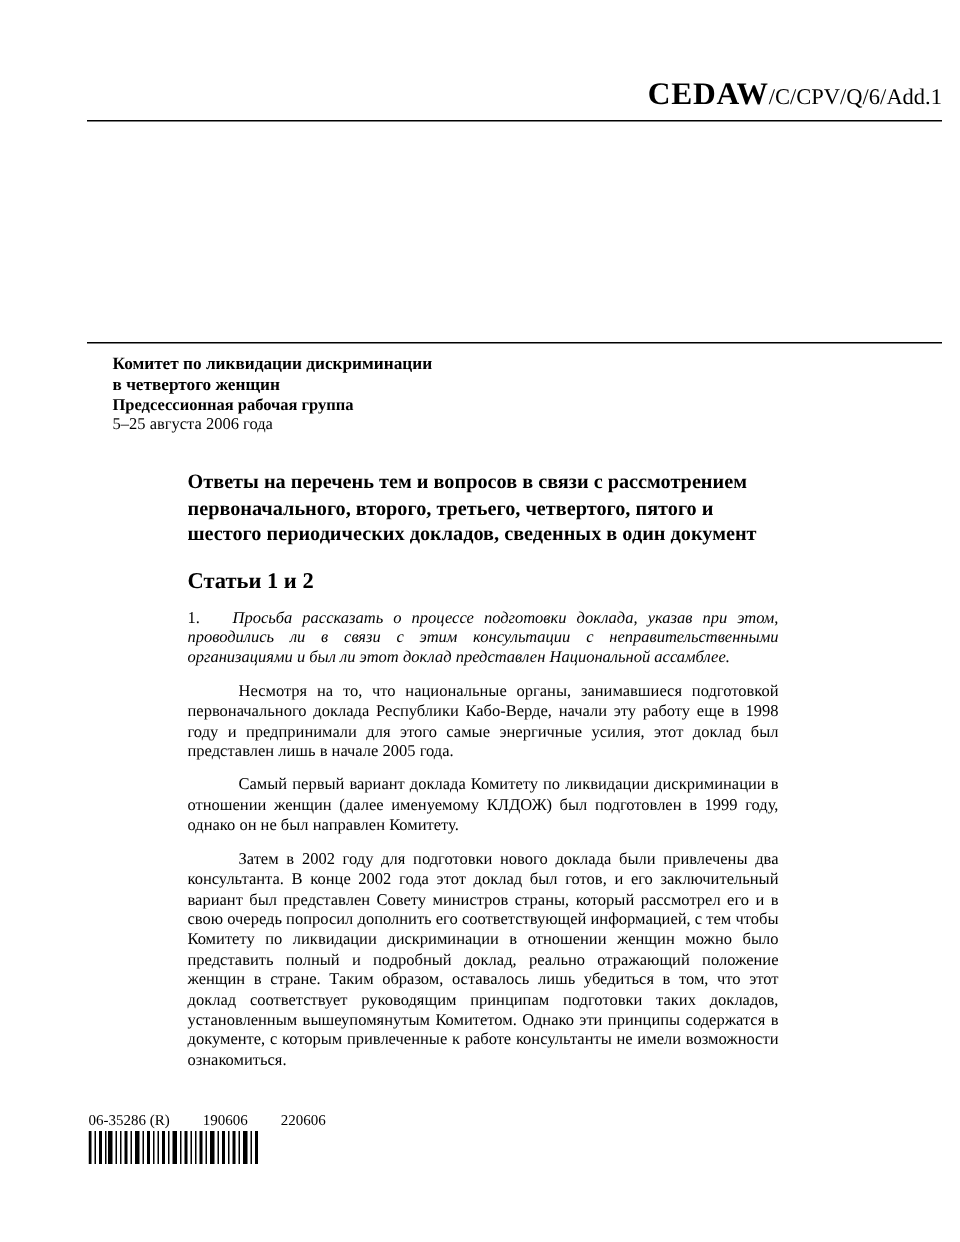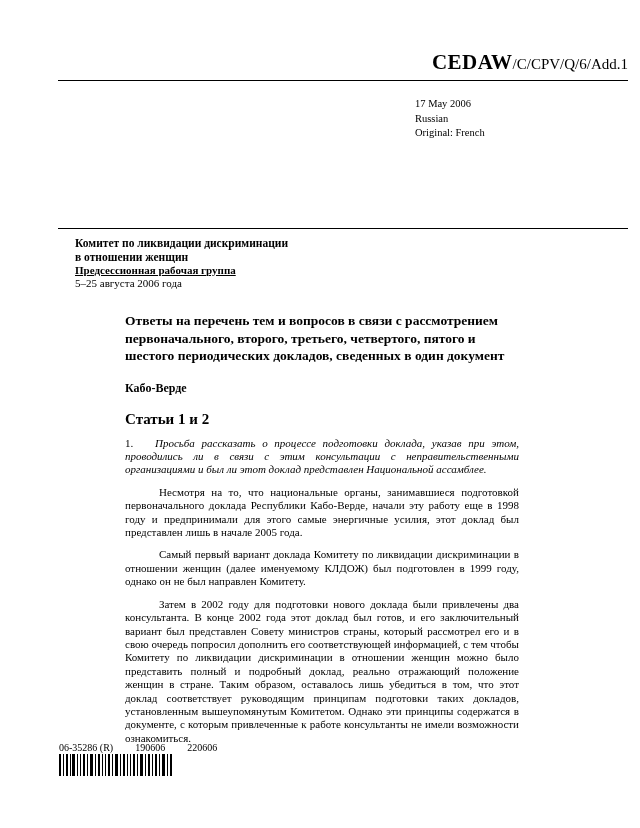--- a/index.html
+++ b/index.html
@@ -20,21 +20,21 @@
   .doc-symbol .big { font-size:21px; font-weight:bold; letter-spacing:0.5px; }
   .doc-symbol .small { font-size:15px; }
   .rule { position:absolute; left:58px; right:12px; border-top:1px solid #000; }
   .rule-top { top:80px; }
   .rule-mid { top:228px; }
   
   .date-block { position:absolute; top:97px; left:415px; font-size:10.5px; line-height:1.4; }
   
   .committee { position:absolute; top:236px; left:75px; font-size:11px; line-height:1.22; }
   .committee .big-b { font-weight:bold; font-size:11.5px; }
-  .committee .b { font-weight:bold;text-decoration:underline; }
+  .committee .b { font-weight:bold; }
   
   .content { position:absolute; top:312px; left:125px; width:394px; }
   .title { font-size:13.5px; font-weight:bold; line-height:1.3; }
   .country { font-size:12px; font-weight:bold; margin-top:16px; }
   .section { font-size:15px; font-weight:bold; margin-top:15px; }
   .para { font-size:11px; line-height:1.22; text-align:justify; margin-top:9px; }
   .question { font-style:italic; }
   .question .num { font-style:normal; display:inline-block; width:30px; }
   .indent { text-indent:34px; }
   
@@ -46,38 +46,32 @@
 <body>
 
 <div class="page">
 
   <div class="doc-symbol">
     <span class="big">CEDAW</span><span class="small">/C/CPV/Q/6/Add.1</span>
   </div>
 
   <div class="rule rule-top"></div>
 
-  <div class="date-block">
-    <div>17 May 2006</div>
-    <div>Russian</div>
-    <div>Original: French</div>
-  </div>
 
   <div class="rule rule-mid"></div>
 
   <div class="committee">
     <div class="big-b">Комитет по ликвидации дискриминации</div>
-    <div class="big-b">в отношении женщин</div>
+    <div class="big-b">в четвертого женщин</div>
     <div class="b">Предсессионная рабочая группа</div>
     <div>5–25 августа 2006 года</div>
   </div>
 
   <div class="content">
     <div class="title">Ответы на перечень тем и вопросов в связи с рассмотрением первоначального, второго, третьего, четвертого, пятого и шестого периодических докладов, сведенных в один документ</div>
-    <div class="country">Кабо-Верде</div>
     <div class="section">Статьи 1 и 2</div>
 
     <p class="para question"><span class="num">1.</span><span>Просьба рассказать о процессе подготовки доклада, указав при этом, проводились ли в связи с этим консультации с неправительственными организациями и был ли этот доклад представлен Национальной ассамблее.</span></p>
 
     <p class="para indent">Несмотря на то, что национальные органы, занимавшиеся подготовкой первоначального доклада Республики Кабо-Верде, начали эту работу еще в 1998 году и предпринимали для этого самые энергичные усилия, этот доклад был представлен лишь в начале 2005 года.</p>
     <p class="para indent">Самый первый вариант доклада Комитету по ликвидации дискриминации в отношении женщин (далее именуемому КЛДОЖ) был подготовлен в 1999 году, однако он не был направлен Комитету.</p>
     <p class="para indent">Затем в 2002 году для подготовки нового доклада были привлечены два консультанта. В конце 2002 года этот доклад был готов, и его заключительный вариант был представлен Совету министров страны, который рассмотрел его и в свою очередь попросил дополнить его соответствующей информацией, с тем чтобы Комитету по ликвидации дискриминации в отношении женщин можно было представить полный и подробный доклад, реально отражающий положение женщин в стране. Таким образом, оставалось лишь убедиться в том, что этот доклад соответствует руководящим принципам подготовки таких докладов, установленным вышеупомянутым Комитетом. Однако эти принципы содержатся в документе, с которым привлеченные к работе консультанты не имели возможности ознакомиться.</p>
   </div>
 
   <div class="footer-line">

